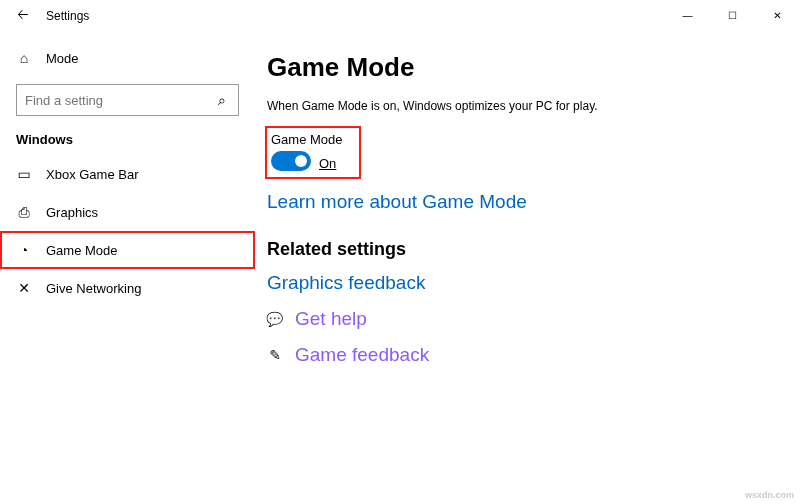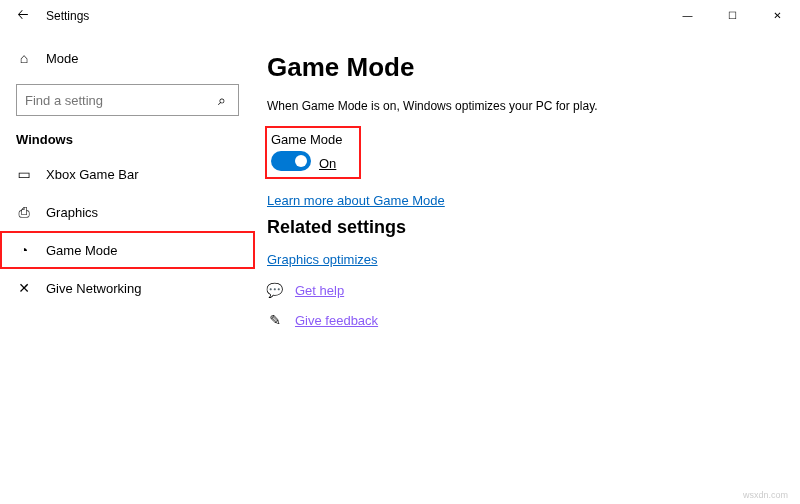--- a/index.html
+++ b/index.html
@@ -20,25 +20,25 @@
     .icon { width: 16px; height: 16px; display: inline-flex; align-items: center; justify-content: center; font-size: 14px; }
     .content { flex: 1; padding: 20px 30px 0 12px; }
     .page-title { font-size: 26px; font-weight: 600; margin-bottom: 16px; }
     .desc { font-size: 12px; margin-bottom: 15px; }
     .toggle-section { outline: 2px solid #ff1a1a; display: inline-block; padding: 4px 16px 6px 4px; margin-bottom: 14px; }
     .toggle-label { font-size: 13px; margin-bottom: 4px; }
     .toggle-row { display: flex; align-items: flex-end; gap: 8px; text-decoration: underline; }
     .toggle { width: 40px; height: 20px; background: #0078d4; border-radius: 10px; position: relative; cursor: pointer; }
     .toggle-knob { width: 12px; height: 12px; background: #fff; border-radius: 50%; position: absolute; top: 4px; right: 4px; }
     .toggle-state { font-size: 13px; }
-    .link { color: #0067c0; font-size: 13px; cursor: pointer; display: inline-block; text-decoration: underline; }
-    .related-heading { font-size: 18px; font-weight: 600; margin: 8px 0 12px 0; }
+    .link { color: #0067c0; font-size: 19px; cursor: pointer; display: inline-block; }
+    .related-heading { font-size: 18px; font-weight: 600; margin: 26px 0 12px 0; }
     .help-row { display: flex; align-items: center; gap: 12px; font-size: 13px; margin: 14px 0; }
     .help-row .link { color: #8b5cf6; }
-    .watermark { position: absolute; bottom: 4px; right: 12px; font-size: 9px; color: #ccc; }
+    .watermark { position: absolute; bottom: 4px; right: 6px; font-size: 9px; color: #ccc; font-weight: bold; }
   </style>
 </head>
 <body>
 
 <div class="titlebar">
   <div class="back-btn">
     <span>🡠</span>
   </div>
   <span class="app-title">Settings</span>
   <div class="win-controls">
@@ -93,26 +93,26 @@
       <div class="toggle-row">
         <div class="toggle">
           <div class="toggle-knob"></div>
         </div>
         <span class="toggle-state">On</span>
       </div>
     </div>
     <div><span class="link">Learn more about Game Mode</span></div>
 
     <h2 class="related-heading">Related settings</h2>
-    <div><span class="link">Graphics optimizes</span></div>
+    <div><span class="link">Graphics feedback</span></div>
 
     <div class="help-row">
       <span class="icon">💬</span>
       <span class="link">Get help</span>
     </div>
     <div class="help-row">
       <span class="icon">✎</span>
-      <span class="link">Give feedback</span>
+      <span class="link">Game feedback</span>
     </div>
   </main>
 </div>
 
 <div class="watermark">wsxdn.com</div>
 
 </body></html>

